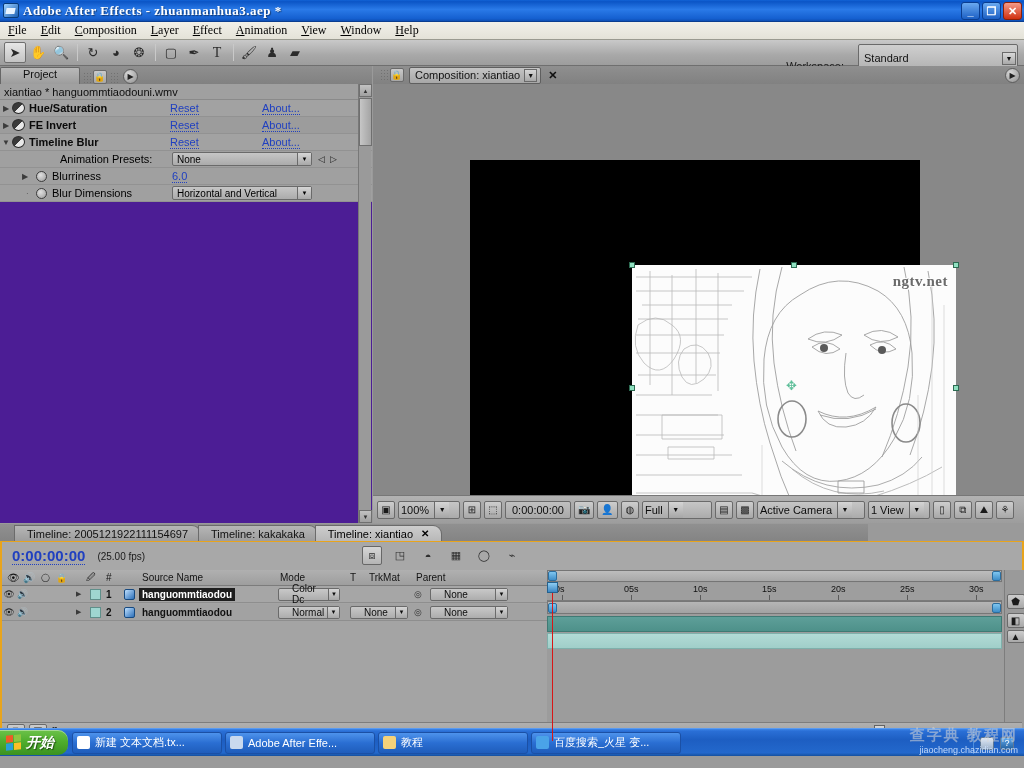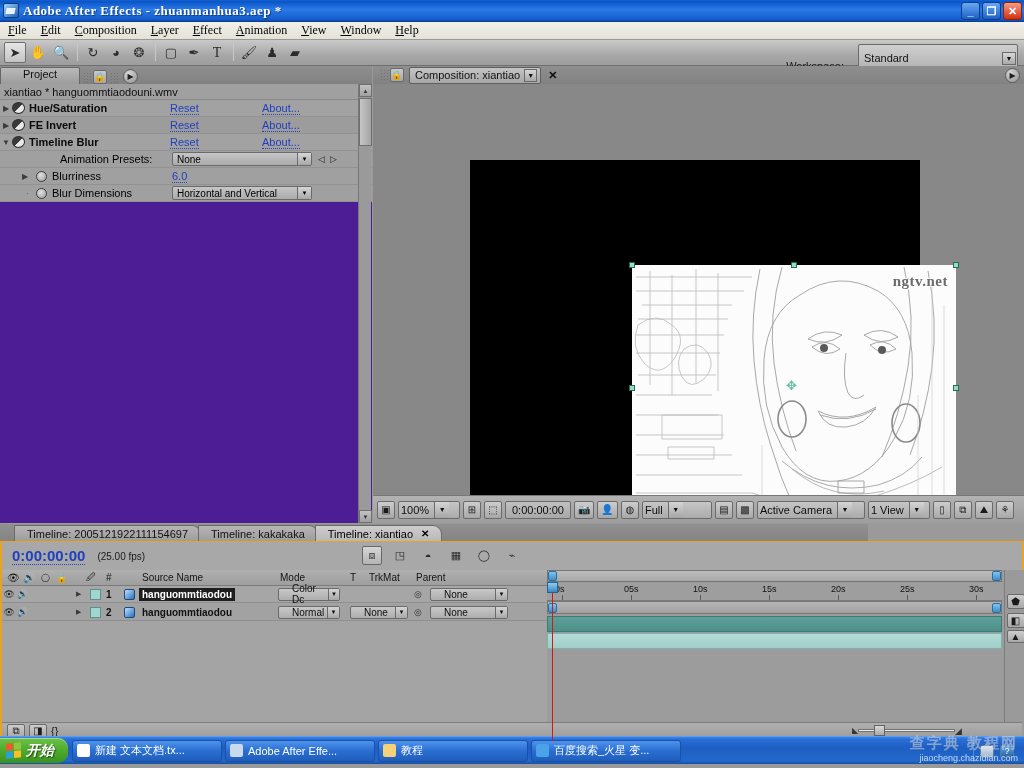--- a/index.html
+++ b/index.html
@@ -202,21 +202,21 @@
     border-left:1px solid #7d7d7d;}
   .tl-footer{position:absolute;left:0;bottom:0;width:1020px;height:16px;
     background:linear-gradient(to bottom,#b0b0b0,#9c9c9c);border-top:1px solid #7d7d7d;
     display:flex;align-items:center;padding-left:5px;gap:4px;}
   .zoomslider{position:absolute;right:60px;bottom:3px;width:110px;height:9px;display:flex;align-items:center;}
   .zs-track{flex:1;height:3px;background:#eee;border:1px solid #6f6f6f;}
   .zs-thumb{position:absolute;left:22px;width:11px;height:11px;
     background:linear-gradient(to bottom,#d9d9d9,#a9a9a9);border:1px solid #636363;}
 
   
-  .taskbar{position:absolute;left:0;bottom:4px;width:1024px;height:28px;
+  .taskbar{position:absolute;left:0;bottom:12px;width:1024px;height:28px;
     background:linear-gradient(to bottom,#3b85e8 0%,#2a6fd6 8%,#1d5ec2 40%,#2368cc 88%,#15509f 100%);
     display:flex;align-items:center;border-top:1px solid #5b9bf0;}
   .startbtn{height:25px;margin:1px 4px 1px 0;padding:0 14px 0 6px;
     background:linear-gradient(to bottom,#6cc24a 0%,#4fae2e 45%,#3b921f 100%);
     border-radius:0 10px 10px 0;display:flex;align-items:center;gap:5px;
     box-shadow:inset 0 1px 0 rgba(255,255,255,.4);}
   .startbtn .lg{width:15px;height:15px;display:grid;grid-template-columns:1fr 1fr;grid-gap:1px;transform:skewY(-6deg);}
   .startbtn .lg i{display:block;}
   .startbtn .t{color:#fff;font-family:"Liberation Serif",serif;font-style:italic;font-weight:bold;
     font-size:14px;text-shadow:1px 1px 1px rgba(0,0,0,.5);}

